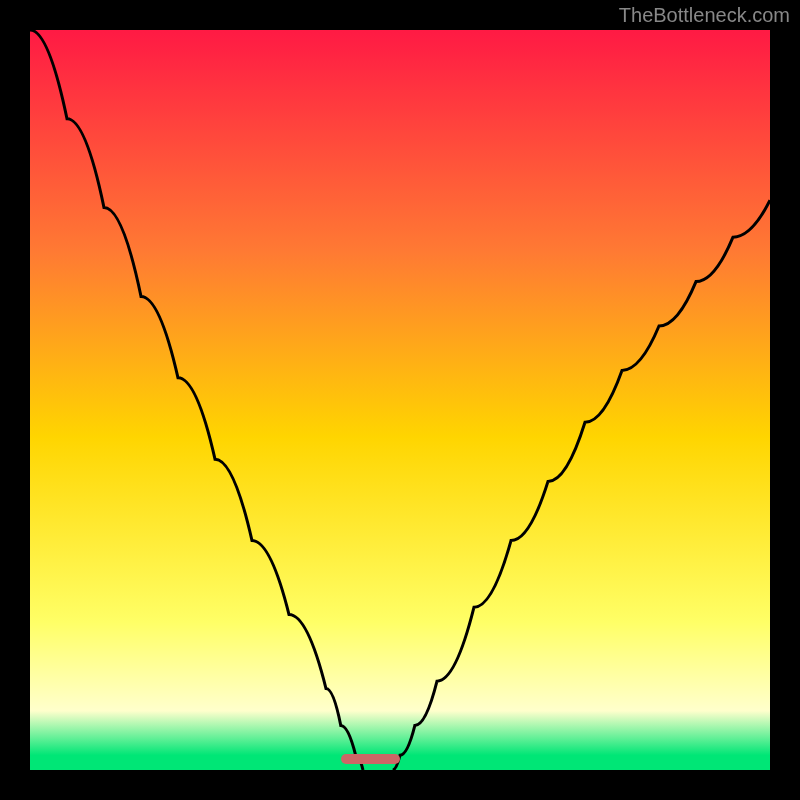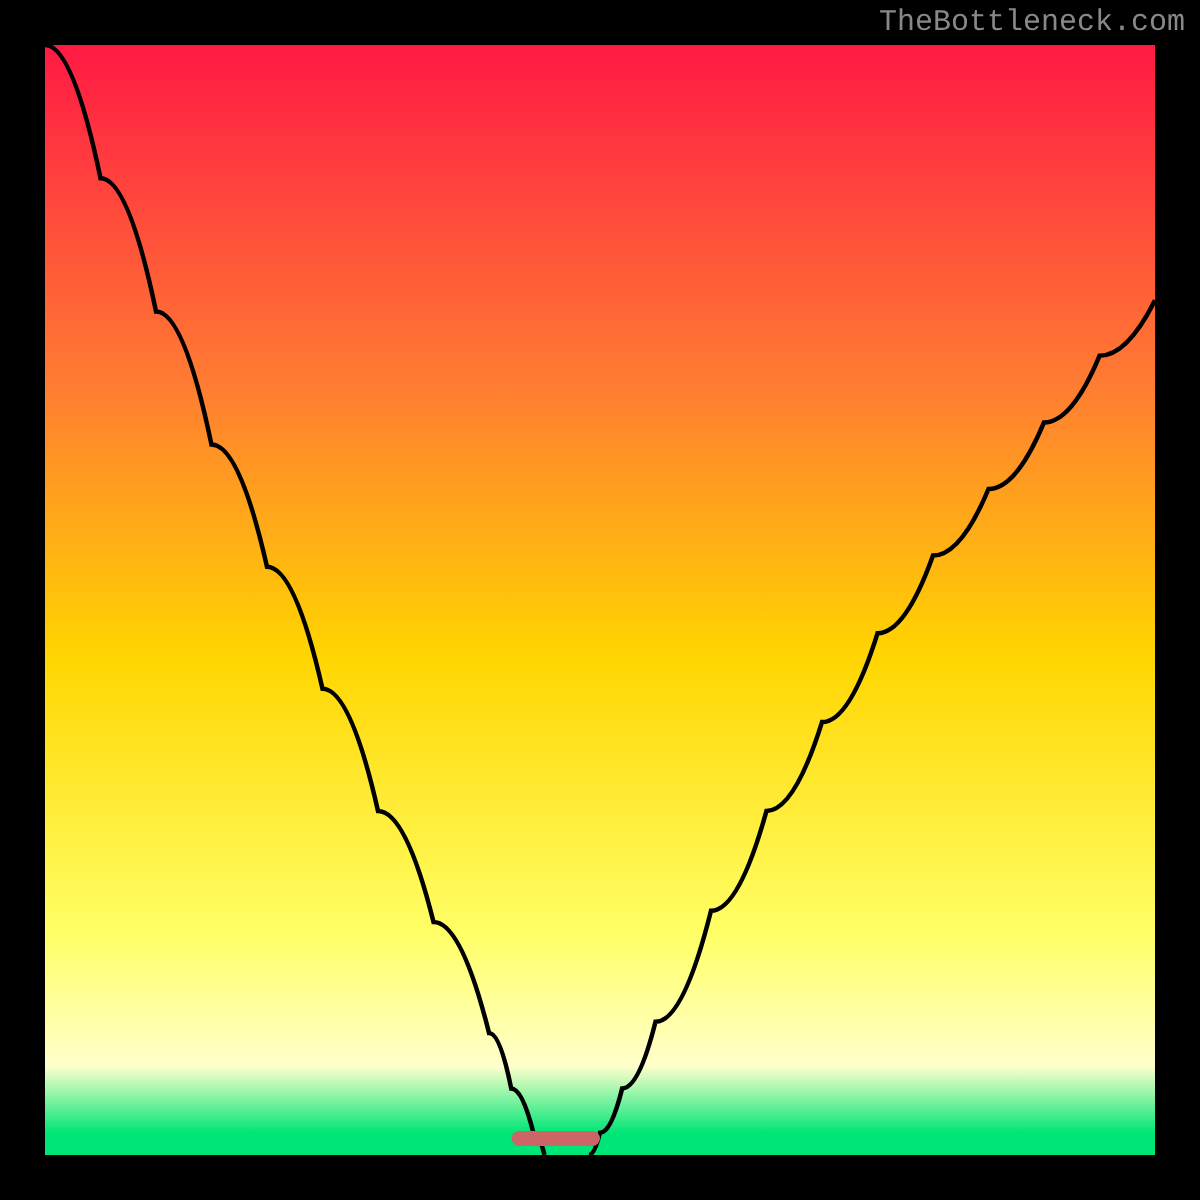--- a/index.html
+++ b/index.html
@@ -1,17 +1,17 @@
 <!DOCTYPE html>
 <html><head>
   <meta charset="utf-8">
   <style>
     * { margin: 0; padding: 0; box-sizing: border-box; }
     body { background: #000; width: 800px; height: 800px; overflow: hidden; position: relative; }
-    .watermark { position: absolute; top: 4px; right: 10px; color: #888; font-family: Liberation Mono, monospace; font-size: 20px; z-index: 10; }
+    .watermark { position: absolute; top: 4px; right: 10px; color: #888; font-family: Liberation Sans, sans-serif; font-size: 20px; z-index: 10; }
     .plot-area { position: absolute; top: 30px; left: 30px; width: 740px; height: 740px; overflow: hidden; }
     .gradient-bg { position: absolute; top: 0; left: 0; width: 100%; height: 100%; }
     .curves { position: absolute; top: 0; left: 0; width: 100%; height: 100%; }
     .marker { position: absolute; height: 10px; border-radius: 5px; background: #cc6666; }
   </style>
 </head>
 <body>
 
 <div class="watermark">TheBottleneck.com</div>
 

